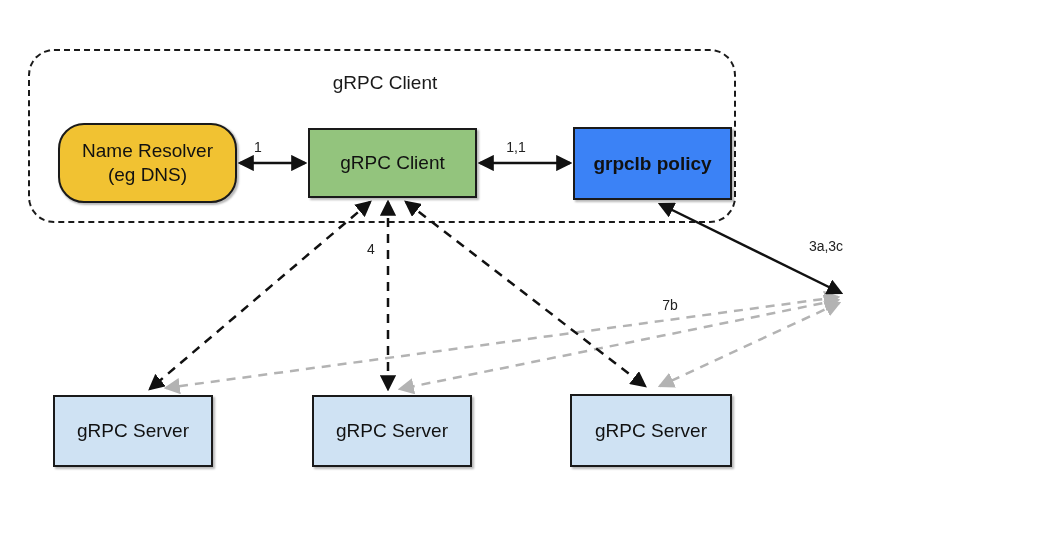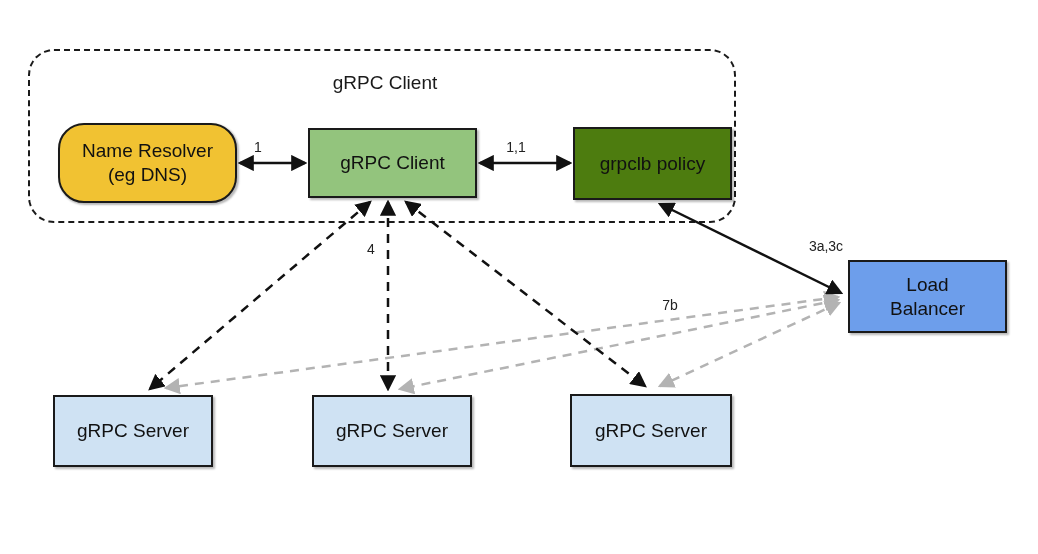--- a/index.html
+++ b/index.html
@@ -89,24 +89,22 @@
 
   <div class="client-group"></div>
 
   <div class="group-title">gRPC Client</div>
 
   <div class="node node-name-resolver" style="background-color: rgb(241, 194, 50); border-radius: 26px;">Name Resolver
 (eg DNS)</div>
 
   <div class="node node-grpc-client" style="background-color: rgb(147, 196, 125);">gRPC Client</div>
 
-  <div class="node node-grpclb-policy" style="background-color: #4d7c0f;">grpclb policy</div>
+  <div class="node node-grpclb-policy" style="background-color: #3b82f6; font-weight: bold;">grpclb policy</div>
 
-  <div class="node node-load-balancer" style="background-color: rgb(109, 158, 235);">Load
-Balancer</div>
 
   <div class="node node-server-1" style="background-color: rgb(207, 226, 243);">gRPC Server</div>
 
   <div class="node node-server-2" style="background-color: rgb(207, 226, 243);">gRPC Server</div>
 
   <div class="node node-server-3" style="background-color: rgb(207, 226, 243);">gRPC Server</div>
 
   <svg class="edges" viewBox="0 0 1038 554" xmlns="http://www.w3.org/2000/svg">
     <defs>
       <marker id="arrow-black" viewBox="0 0 10 10" refX="8.5" refY="5" markerWidth="6.5" markerHeight="6.5" orient="auto-start-reverse">

